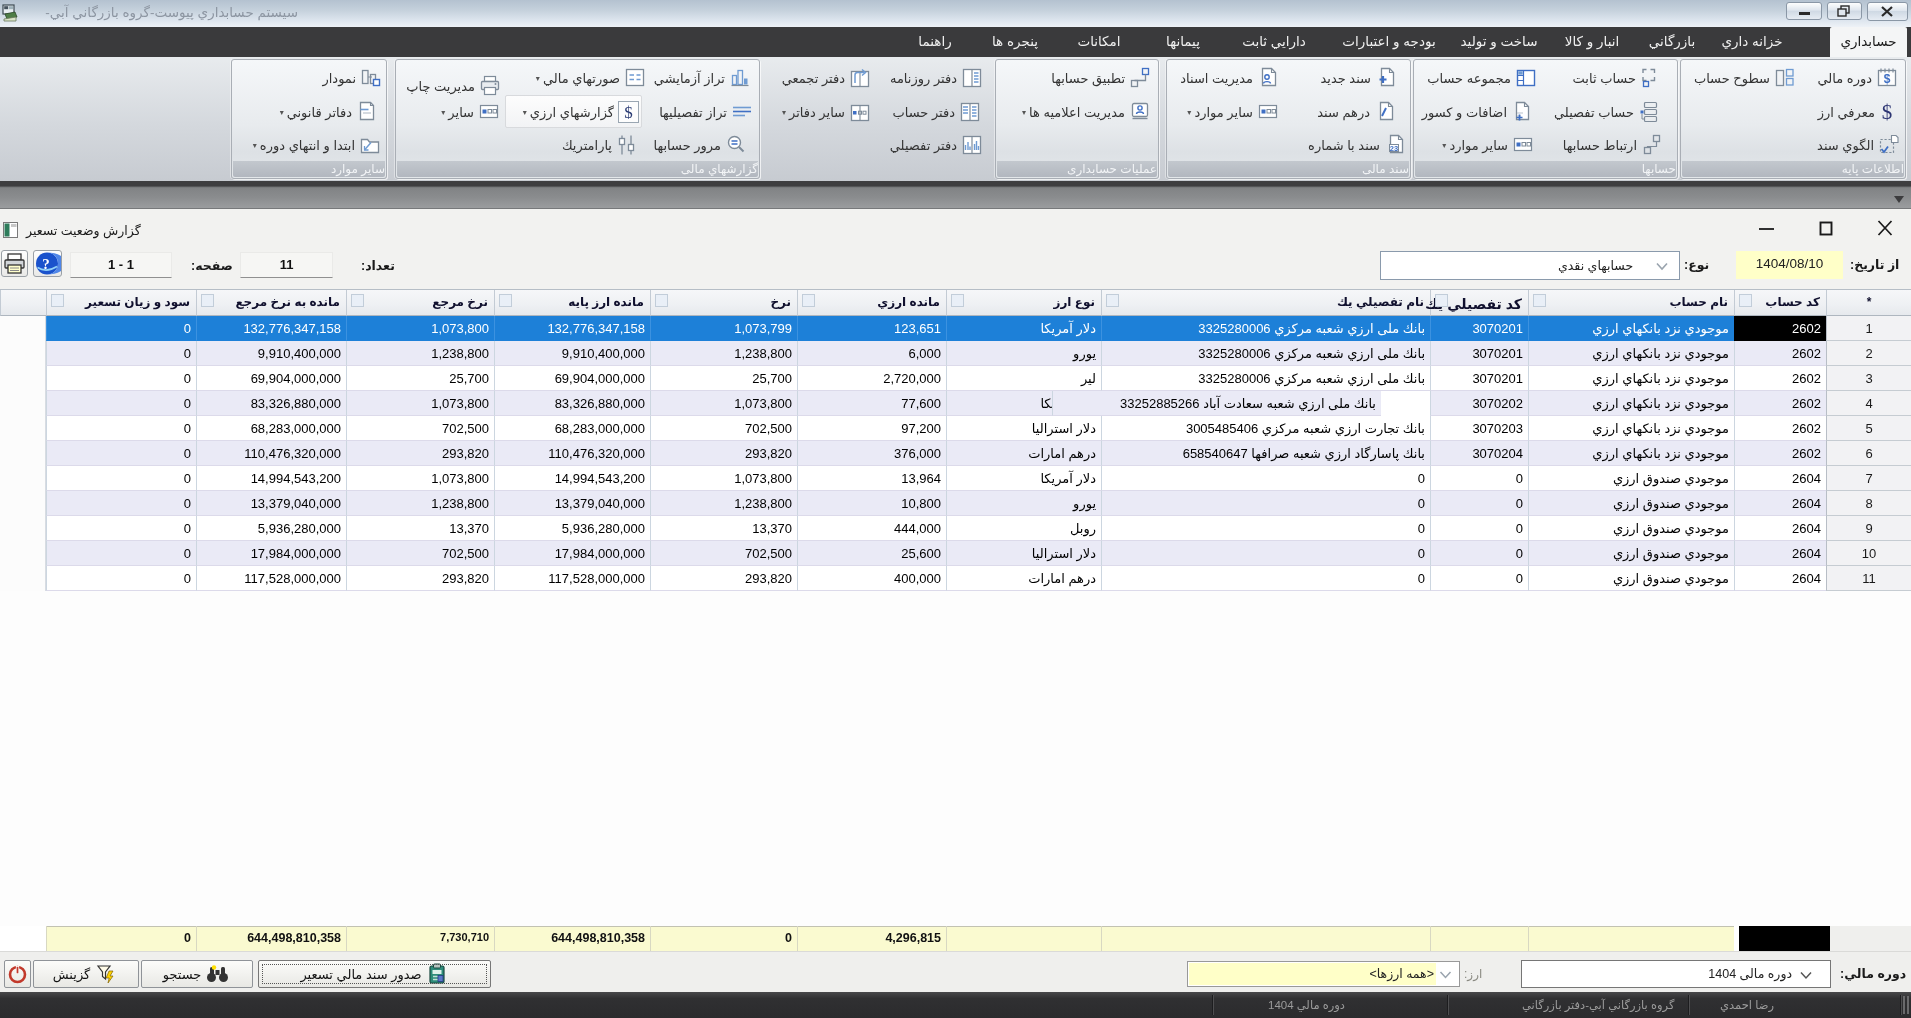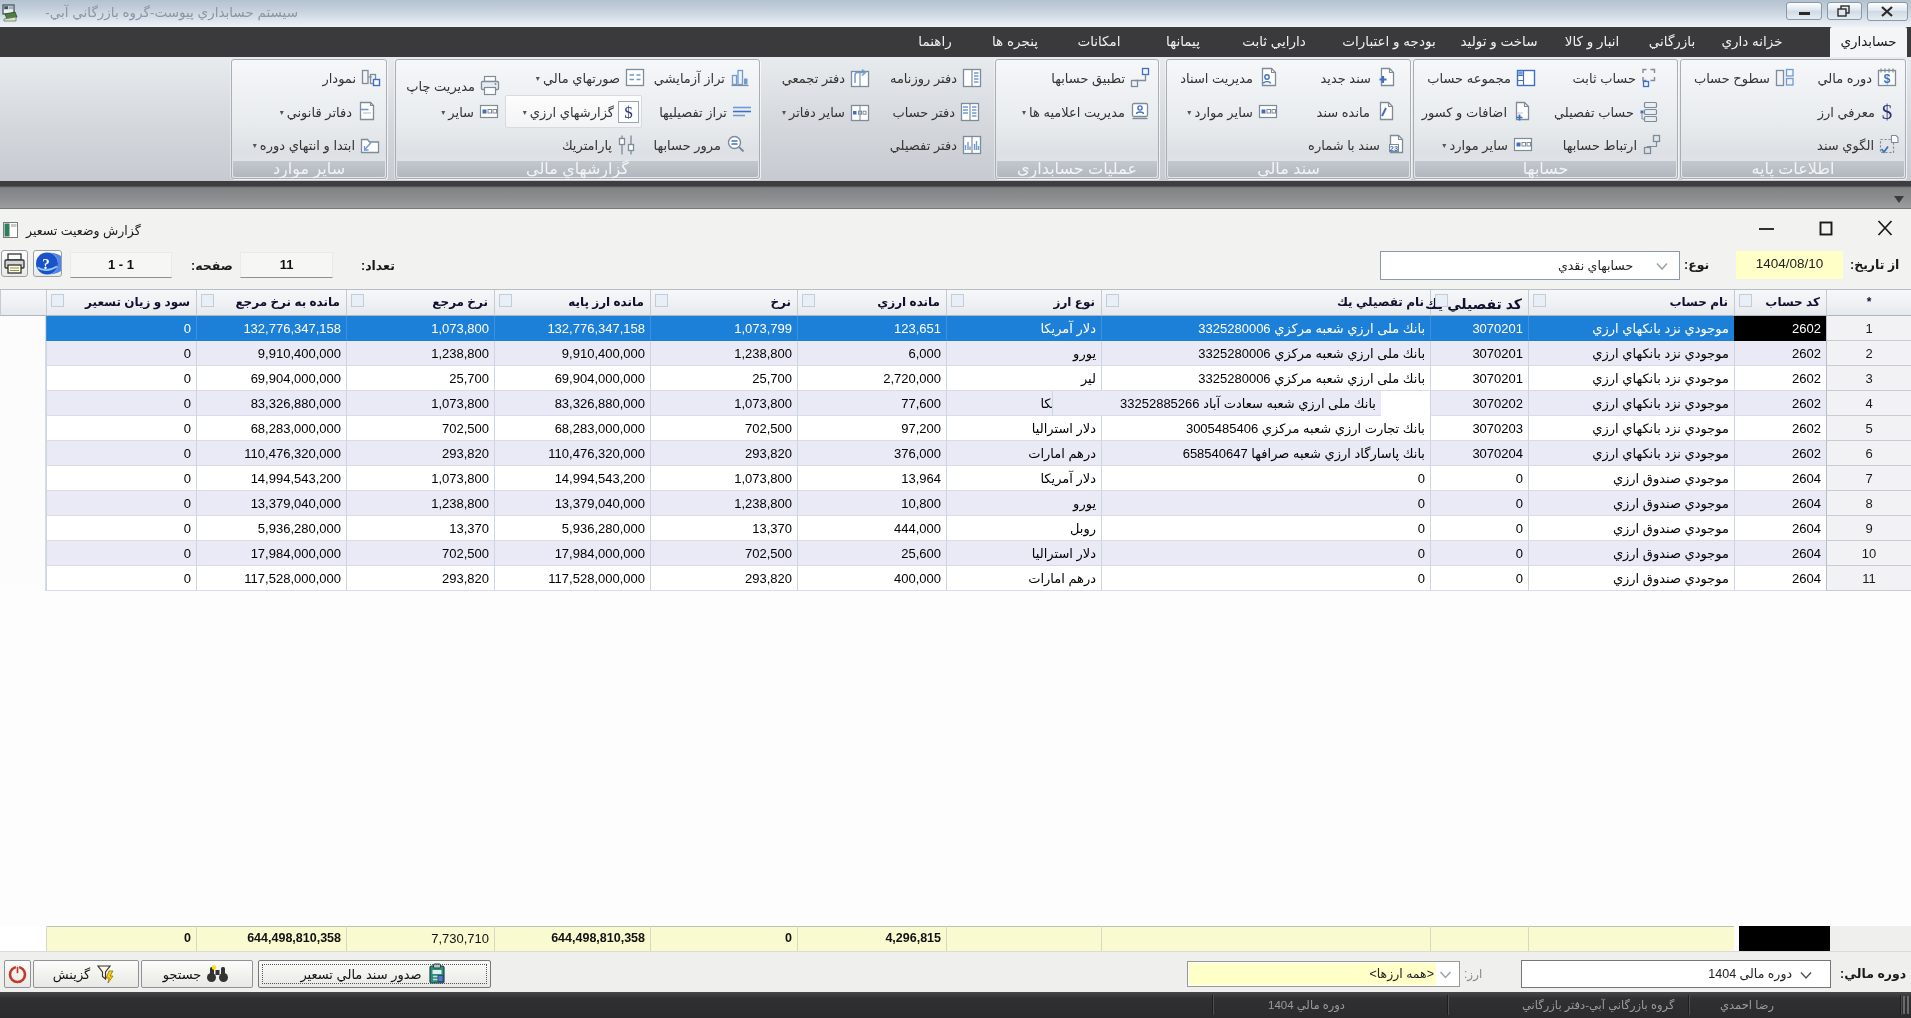--- a/index.html
+++ b/index.html
@@ -9,21 +9,21 @@
 #titlebar{left:0;top:0;width:1911px;height:27px;background:linear-gradient(180deg,#b4c2d0 0%,#c6d2dd 40%,#dde5ee 75%,#eef2f7 100%)}
 #titletxt{left:26px;top:4px;width:272px;height:19px;color:#8d96a2;font-size:13.5px;direction:rtl;text-align:right;white-space:nowrap}
 .wbtn{top:2px;height:18px;border:1px solid #8a97a6;border-radius:3px;background:linear-gradient(180deg,#fdfefe,#dfe6ee 45%,#cfd9e4 50%,#e6ecf3);color:#222}
 
 #tabs{left:0;top:27px;width:1911px;height:30px;background:#3a3a3c}
 .tab{position:absolute;top:0;height:30px;line-height:30px;color:#f0f0f0;font-size:13.5px;text-align:center;direction:rtl;white-space:nowrap}
 #activetab{position:absolute;left:1830px;top:0;width:77px;height:30px;background:#f4f5f6;color:#1a1a1a;line-height:30px;text-align:center;font-size:13.5px;border-radius:2px 2px 0 0}
 
 #ribbon{left:0;top:57px;width:1911px;height:124px;background:linear-gradient(180deg,#e8ebee 0%,#d4d8dd 55%,#c7cbd1 100%)}
 .rg{position:absolute;top:2px;height:120px;background:linear-gradient(180deg,#f5f7f9 0%,#e8ebee 55%,#dde1e5 78%,#e3e7ea 100%);border:1px solid #a9aeb5;border-radius:3px;box-shadow:1px 1px 0 rgba(255,255,255,.7), -1px 0 0 rgba(255,255,255,.4)}
-.rgcap{position:absolute;left:1px;right:1px;bottom:1px;height:16px;background:linear-gradient(180deg,#c3c8ce,#b2b7bf);border-radius:0 0 2px 2px;color:#f2f4f6;font-size:16px;line-height:16px;text-align:center;direction:rtl;white-space:nowrap}
+.rgcap{position:absolute;left:1px;right:1px;bottom:1px;height:16px;background:linear-gradient(180deg,#c3c8ce,#b2b7bf);border-radius:0 0 2px 2px;color:#f2f4f6;font-size:12px;line-height:16px;text-align:right;direction:rtl;white-space:nowrap}
 .ri{position:absolute;height:24px;display:flex;flex-direction:row-reverse;align-items:center;color:#333;font-size:13px;white-space:nowrap}
 .ri .lb{margin-right:4px;direction:rtl}
 .ri .dd{font-size:8px;color:#555;margin-right:3px}
 .ri svg{flex:none}
 .hl{position:absolute;left:505px;top:38px;width:137px;height:33px;background:linear-gradient(180deg,#fdfdfd,#f2f3f5);border:1px solid #d8dadd;border-radius:2px}
 
 #mdiband{left:0;top:181px;width:1911px;height:27px;background:linear-gradient(180deg,#3e3e40 0%,#3e3e40 18%,#818385 25%,#8a8c8e 60%,#9b9d9f 100%)}
 
 #childbar{left:0;top:208px;width:1911px;height:37px;background:#f2f2f0;border-top:1px solid #77797b}
 #childtitle{left:26px;top:223px;color:#1a1a1a;font-size:12.5px;direction:rtl}
@@ -196,21 +196,21 @@
         <path d="M6.5 17.5 c0-2.5 7-2.5 7 0" fill="none" stroke="#3f6fc4" stroke-width="1.4"></path>
       </svg>
       <span class="lb">مديريت اسناد</span>
     </div>
 <div class="ri" style="right:515px;top:43px">
       <svg width="22" height="24" viewBox="0 0 22 24">
         <path d="M6.5 2.5 h8 l4 4 v13 h-12 z" fill="#fff" stroke="#7e8b99" stroke-width="1.3"></path>
         <path d="M14.5 2.5 v4 h4" fill="none" stroke="#7e8b99" stroke-width="1.1"></path>
         <path d="M8 16 L12 8" stroke="#3f6fc4" stroke-width="2"></path>
       </svg>
-      <span class="lb">مانده سند</span>
+      <span class="lb">درهم سند</span>
     </div>
 <div class="ri" style="right:632px;top:43px">
       <svg width="22" height="24" viewBox="0 0 22 24">
         <rect x="2.5" y="5.5" width="17" height="12" fill="#fff" stroke="#7e8b99" stroke-width="1.2"></rect>
         <rect x="4.5" y="9.5" width="4" height="4" fill="#3f6fc4"></rect>
         <rect x="10" y="9.5" width="3.5" height="3.5" fill="none" stroke="#7e8b99" stroke-width="1"></rect>
         <rect x="15" y="9.5" width="3.5" height="3.5" fill="none" stroke="#7e8b99" stroke-width="1"></rect>
       </svg>
       <span class="lb">ساير موارد</span>
       <span class="dd">▾</span>
@@ -583,21 +583,21 @@
 <div class="gc" style="left:1101px;top:566px;width:329px;background:#ffffff">0</div>
 <div class="gc" style="left:1430px;top:566px;width:98px;background:#ffffff">0</div>
 <div class="gc" style="left:1528px;top:566px;width:206px;background:#ffffff;direction:rtl;letter-spacing:.3px">موجودي صندوق ارزي</div>
 <div class="gc" style="left:1734px;top:566px;width:92px;background:#ffffff">2604</div>
 <div class="num" style="left:1826px;top:566px;width:85px">11</div>
 <div class="ab" style="left:0;top:316px;width:46px;height:275px;background:#fcfcfc;border-right:1px solid #d8dce2"></div>
 <div class="ab" style="left:0;top:591px;width:1911px;height:335px;background:#fdfdfd"></div>
 <div class="ab" style="left:46px;top:926px;width:1688px;height:25px;background:#fafad0;border-top:1px solid #c2c2b2"></div>
 <div class="ab" style="left:46px;top:926px;width:150px;height:25px;font-size:12.5px;font-weight:bold;color:#111;text-align:right;padding:5px 5px 0 0;border-left:1px solid #d8d8c2">0</div>
 <div class="ab" style="left:196px;top:926px;width:150px;height:25px;font-size:12.5px;font-weight:bold;color:#111;text-align:right;padding:5px 5px 0 0;border-left:1px solid #d8d8c2">644,498,810,358</div>
-<div class="ab" style="left:346px;top:926px;width:148px;height:25px;font-size:13px;font-weight:normal;color:#111;text-align:right;padding:5px 5px 10px 0;border-left:1px solid #d8d8c2">7,730,710</div>
+<div class="ab" style="left:346px;top:926px;width:148px;height:25px;font-size:11px;font-weight:bold;color:#111;text-align:right;padding:5px 5px 10px 0;border-left:1px solid #d8d8c2">7,730,710</div>
 <div class="ab" style="left:494px;top:926px;width:156px;height:25px;font-size:12.5px;font-weight:bold;color:#111;text-align:right;padding:5px 5px 0 0;border-left:1px solid #d8d8c2">644,498,810,358</div>
 <div class="ab" style="left:650px;top:926px;width:147px;height:25px;font-size:12.5px;font-weight:bold;color:#111;text-align:right;padding:5px 5px 0 0;border-left:1px solid #d8d8c2">0</div>
 <div class="ab" style="left:797px;top:926px;width:149px;height:25px;font-size:12.5px;font-weight:bold;color:#111;text-align:right;padding:5px 5px 0 0;border-left:1px solid #d8d8c2">4,296,815</div>
 <div class="ab" style="left:946px;top:926px;width:155px;height:25px;font-size:12.5px;font-weight:bold;color:#111;text-align:right;padding:5px 5px 0 0;border-left:1px solid #d8d8c2"></div>
 <div class="ab" style="left:1101px;top:926px;width:329px;height:25px;font-size:12.5px;font-weight:bold;color:#111;text-align:right;padding:5px 5px 0 0;border-left:1px solid #d8d8c2"></div>
 <div class="ab" style="left:1430px;top:926px;width:98px;height:25px;font-size:12.5px;font-weight:bold;color:#111;text-align:right;padding:5px 5px 0 0;border-left:1px solid #d8d8c2"></div>
 <div class="ab" style="left:1528px;top:926px;width:206px;height:25px;font-size:12.5px;font-weight:bold;color:#111;text-align:right;padding:5px 5px 0 0;border-left:1px solid #d8d8c2"></div>
 <div class="ab" style="left:1739px;top:926px;width:91px;height:25px;background:#000"></div>
 <div class="ab" style="left:1830px;top:926px;width:81px;height:25px;background:#efefed"></div>
 <div class="ab" id="btmbar"></div>

